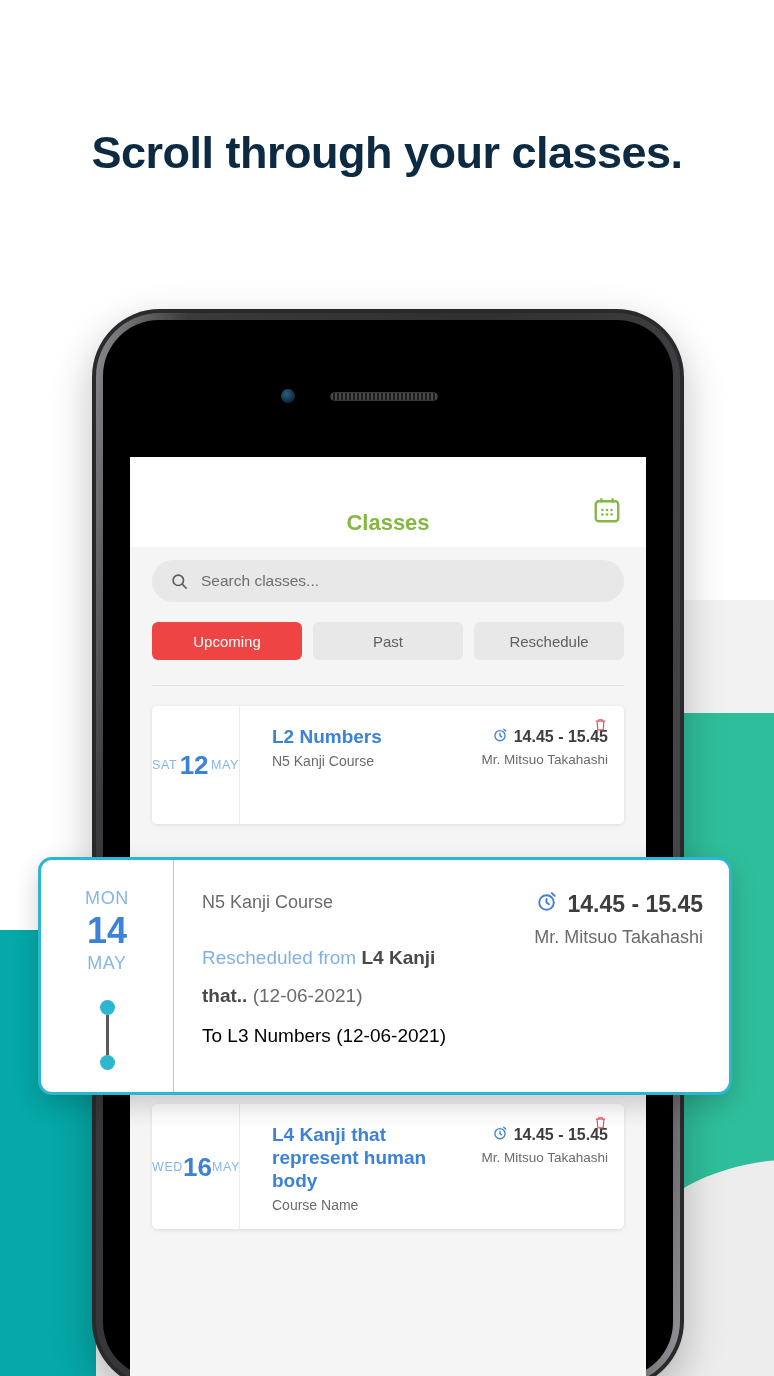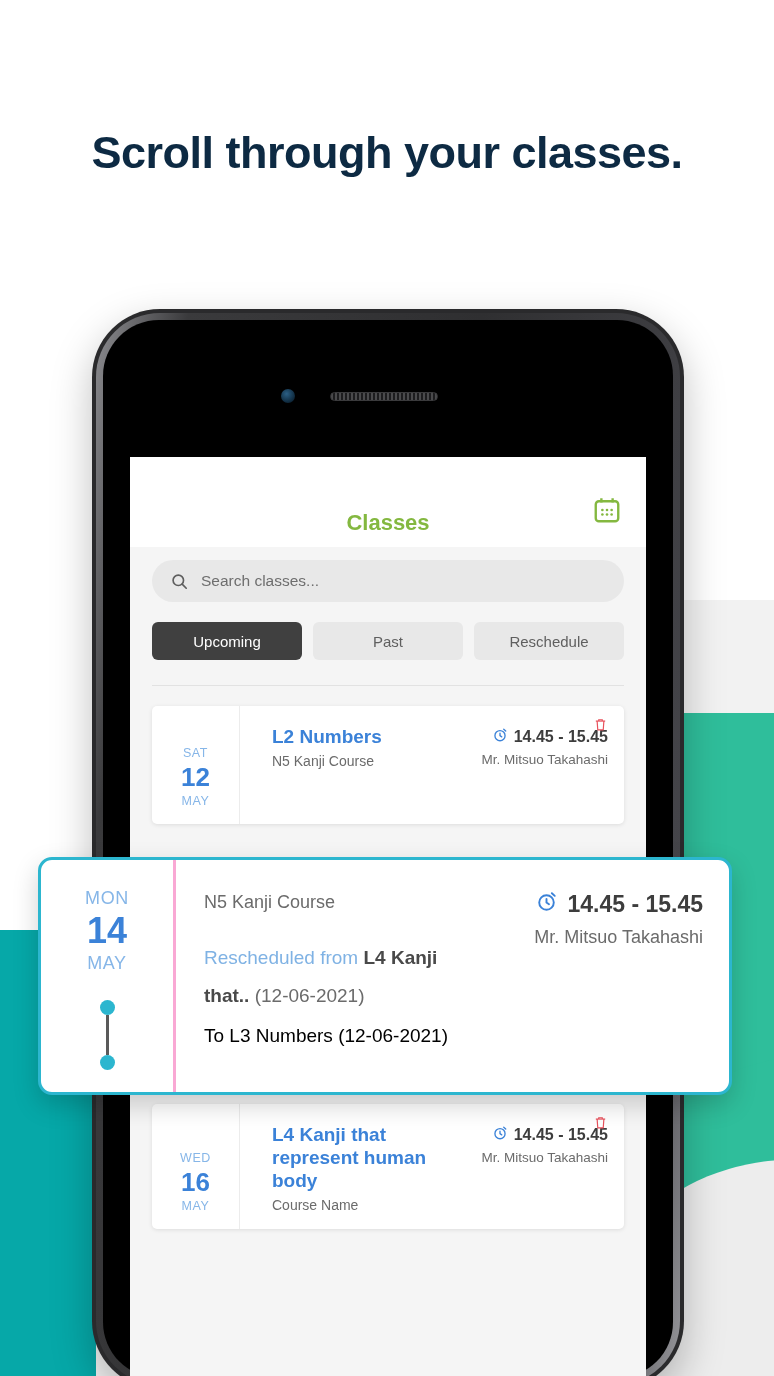--- a/index.html
+++ b/index.html
@@ -116,39 +116,39 @@
   }
   .tabs{
     position:absolute;left:22px;top:165px;width:472px;height:38px;
     display:flex;gap:11px;
   }
   .tab{
     flex:1;border-radius:6px;background:#e8e8e8;color:#5f5f5f;
     font-size:15px;display:flex;align-items:center;justify-content:center;
     cursor:pointer;
   }
-  .tab.active{background:#404040;color:#ffffff;}
+  .tab.active{background:#ef4444;color:#ffffff;}
   .divider{
     position:absolute;left:22px;top:228px;width:472px;height:1px;
     background:#e2e2e2;
   }
 
   
   .cards{
     position:absolute;left:22px;top:249px;width:472px;
   }
   .card{
     display:flex;background:#ffffff;border-radius:5px;
     box-shadow:0 1px 4px rgba(0,0,0,0.10);
     margin-bottom:18px;position:relative;
     min-height:118px;
   }
   .card-date{
     width:87px;flex:none;border-right:1px solid #ececec;
-    display:flex;flex-direction:column;align-items:center;justify-content:flex-end;
+    display:flex;flex-direction:row;align-items:center;justify-content:space-between;
     padding:16px 0;
   }
   .d-dow{color:#86b6e8;font-size:12.5px;letter-spacing:.6px;}
   .d-num{color:#3b82d8;font-size:26px;font-weight:bold;margin:2px 0 1px;}
   .d-mon{color:#86b6e8;font-size:12.5px;letter-spacing:.6px;}
   .card-body{
     flex:1;display:flex;padding:19px 16px 16px 18px;gap:8px;
   }
   .c-left{flex:1;min-width:0;margin-left:14px;}
   .c-title{color:#3b82d8;font-size:19px;font-weight:bold;line-height:23px;}
@@ -169,21 +169,21 @@
   .overlay-card{
     position:absolute;left:38px;top:857px;width:694px;
     background:#ffffff;
     border:3px solid #2cb6cf;
     border-radius:14px;
     box-shadow:0 10px 26px rgba(0,0,0,0.18);
     display:flex;
     box-sizing:border-box;
   }
   .ov-date{
-    width:132px;flex:none;border-right:3px solid #f9a8d4;
+    width:132px;flex:none;border-right:1px solid #f9a8d4;
     display:flex;flex-direction:column;align-items:center;
     padding:28px 0 22px;
   }
   .ov-dow{color:#86b6e8;font-size:18px;letter-spacing:.6px;}
   .ov-num{color:#3b82d8;font-size:36px;font-weight:bold;line-height:42px;margin:1px 0;}
   .ov-mon{color:#86b6e8;font-size:18px;letter-spacing:.6px;}
   .ov-connector{
     margin-top:26px;display:flex;flex-direction:column;align-items:center;
   }
   .dot{width:15px;height:15px;border-radius:50%;background:#2cb6cf;}

